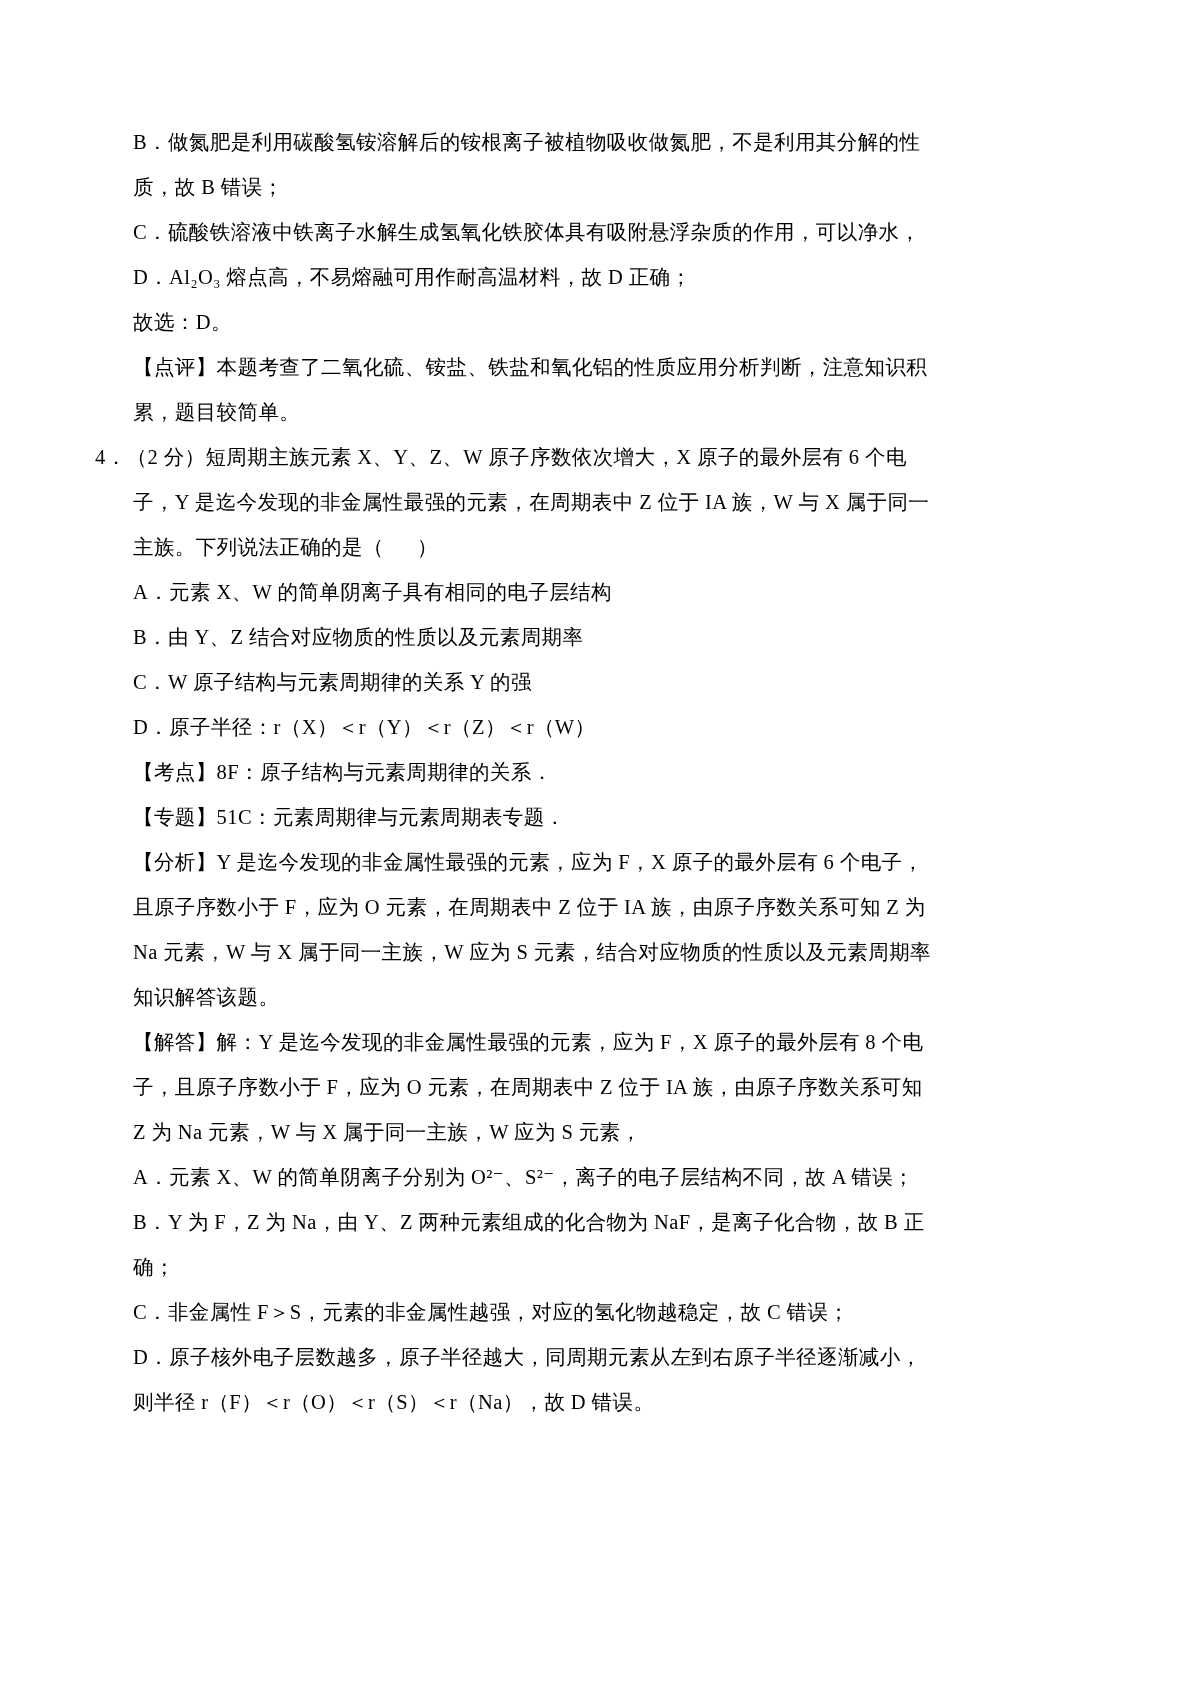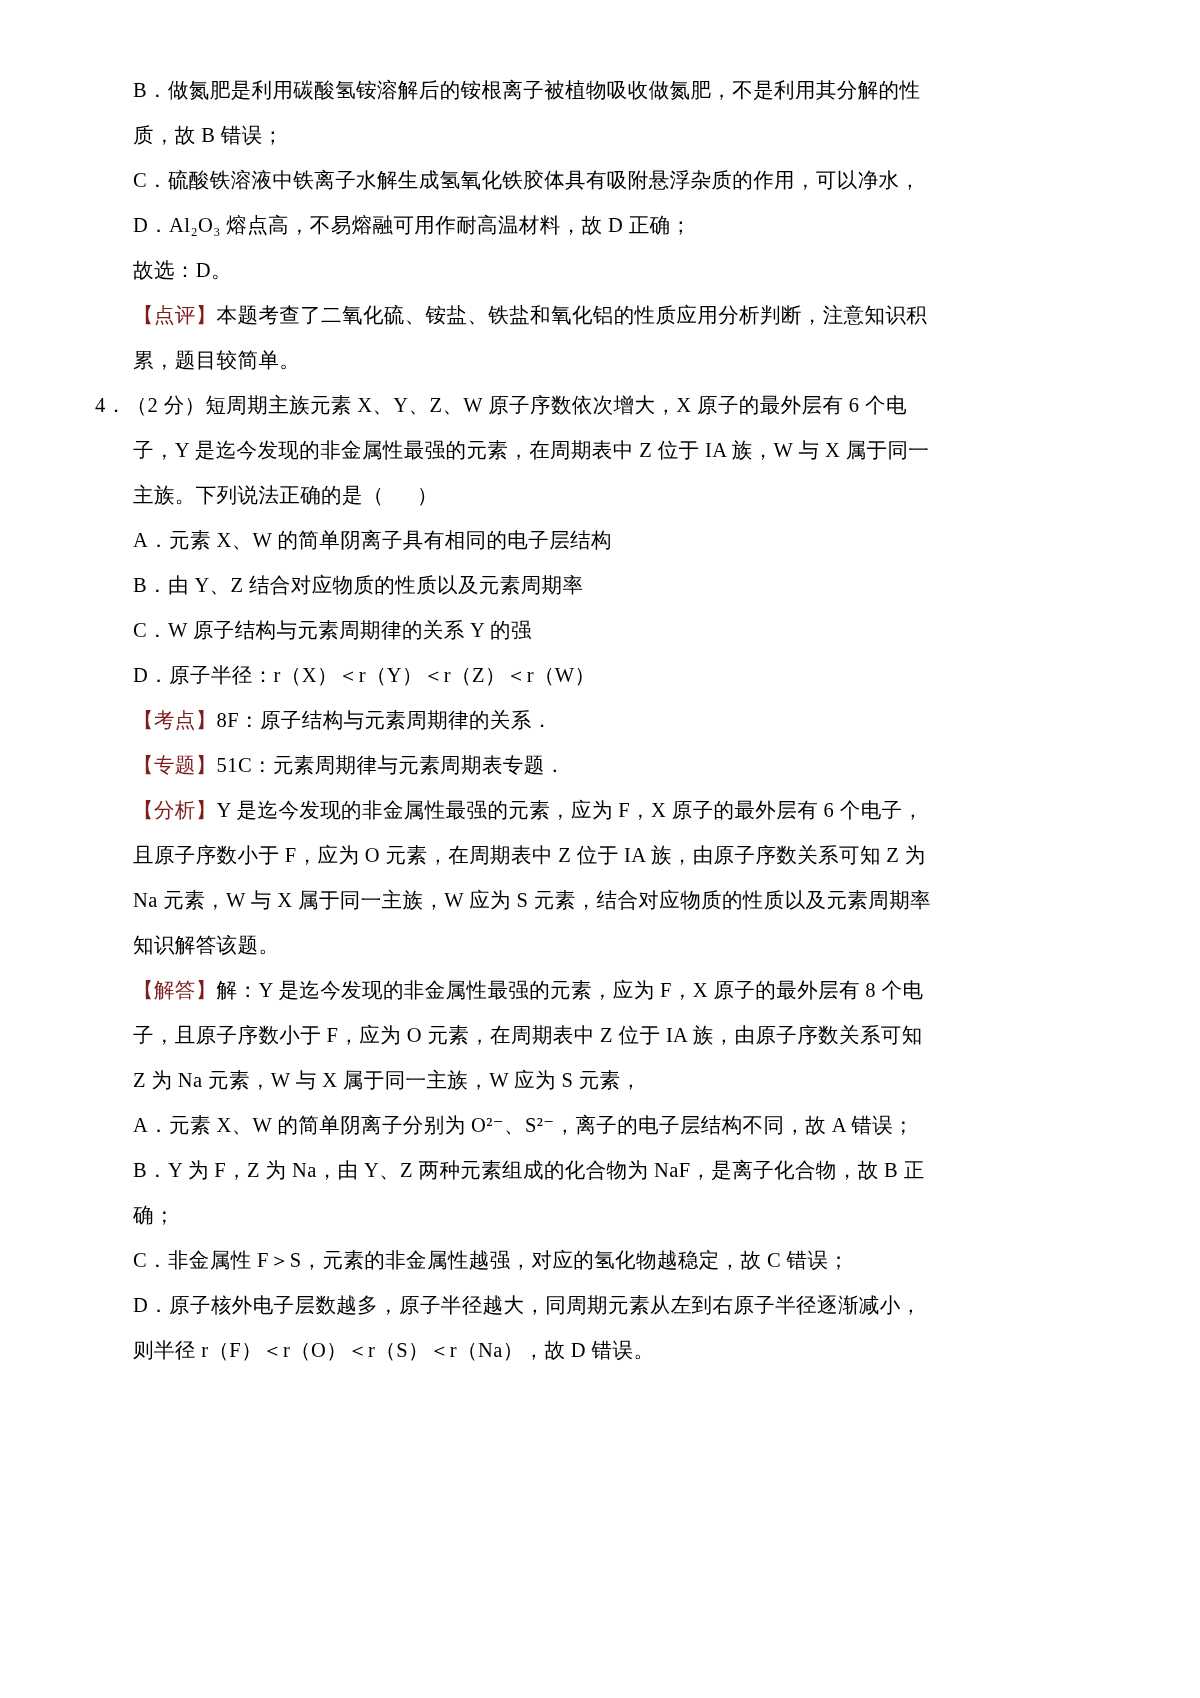--- a/index.html
+++ b/index.html
@@ -8,37 +8,37 @@
     background: #ffffff;
   }
   .page {
     position: relative;
     width: 1200px;
     height: 1698px;
     background: #ffffff;
     font-family: "Liberation Serif", "DejaVu Serif", serif;
     color: #000000;
     box-sizing: border-box;
-    padding: 68px 95px 60px 95px;
+    padding: 120px 95px 60px 95px;
   }
   .content {
     width: 1010px;
   }
   
   .line {
     font-size: 20.5px;
     line-height: 45px;
     letter-spacing: 0.4px;
     white-space: pre-wrap;
   }
   .indent {
     padding-left: 38px;
   }
   .tag {
-    color: #7f1d1d;
+    color: #000000;
     font-weight: normal;
   }
   .qbody {
     padding-left: 38px;
   }
 </style>
 </head>
 <body>
 
 <div class="page">

